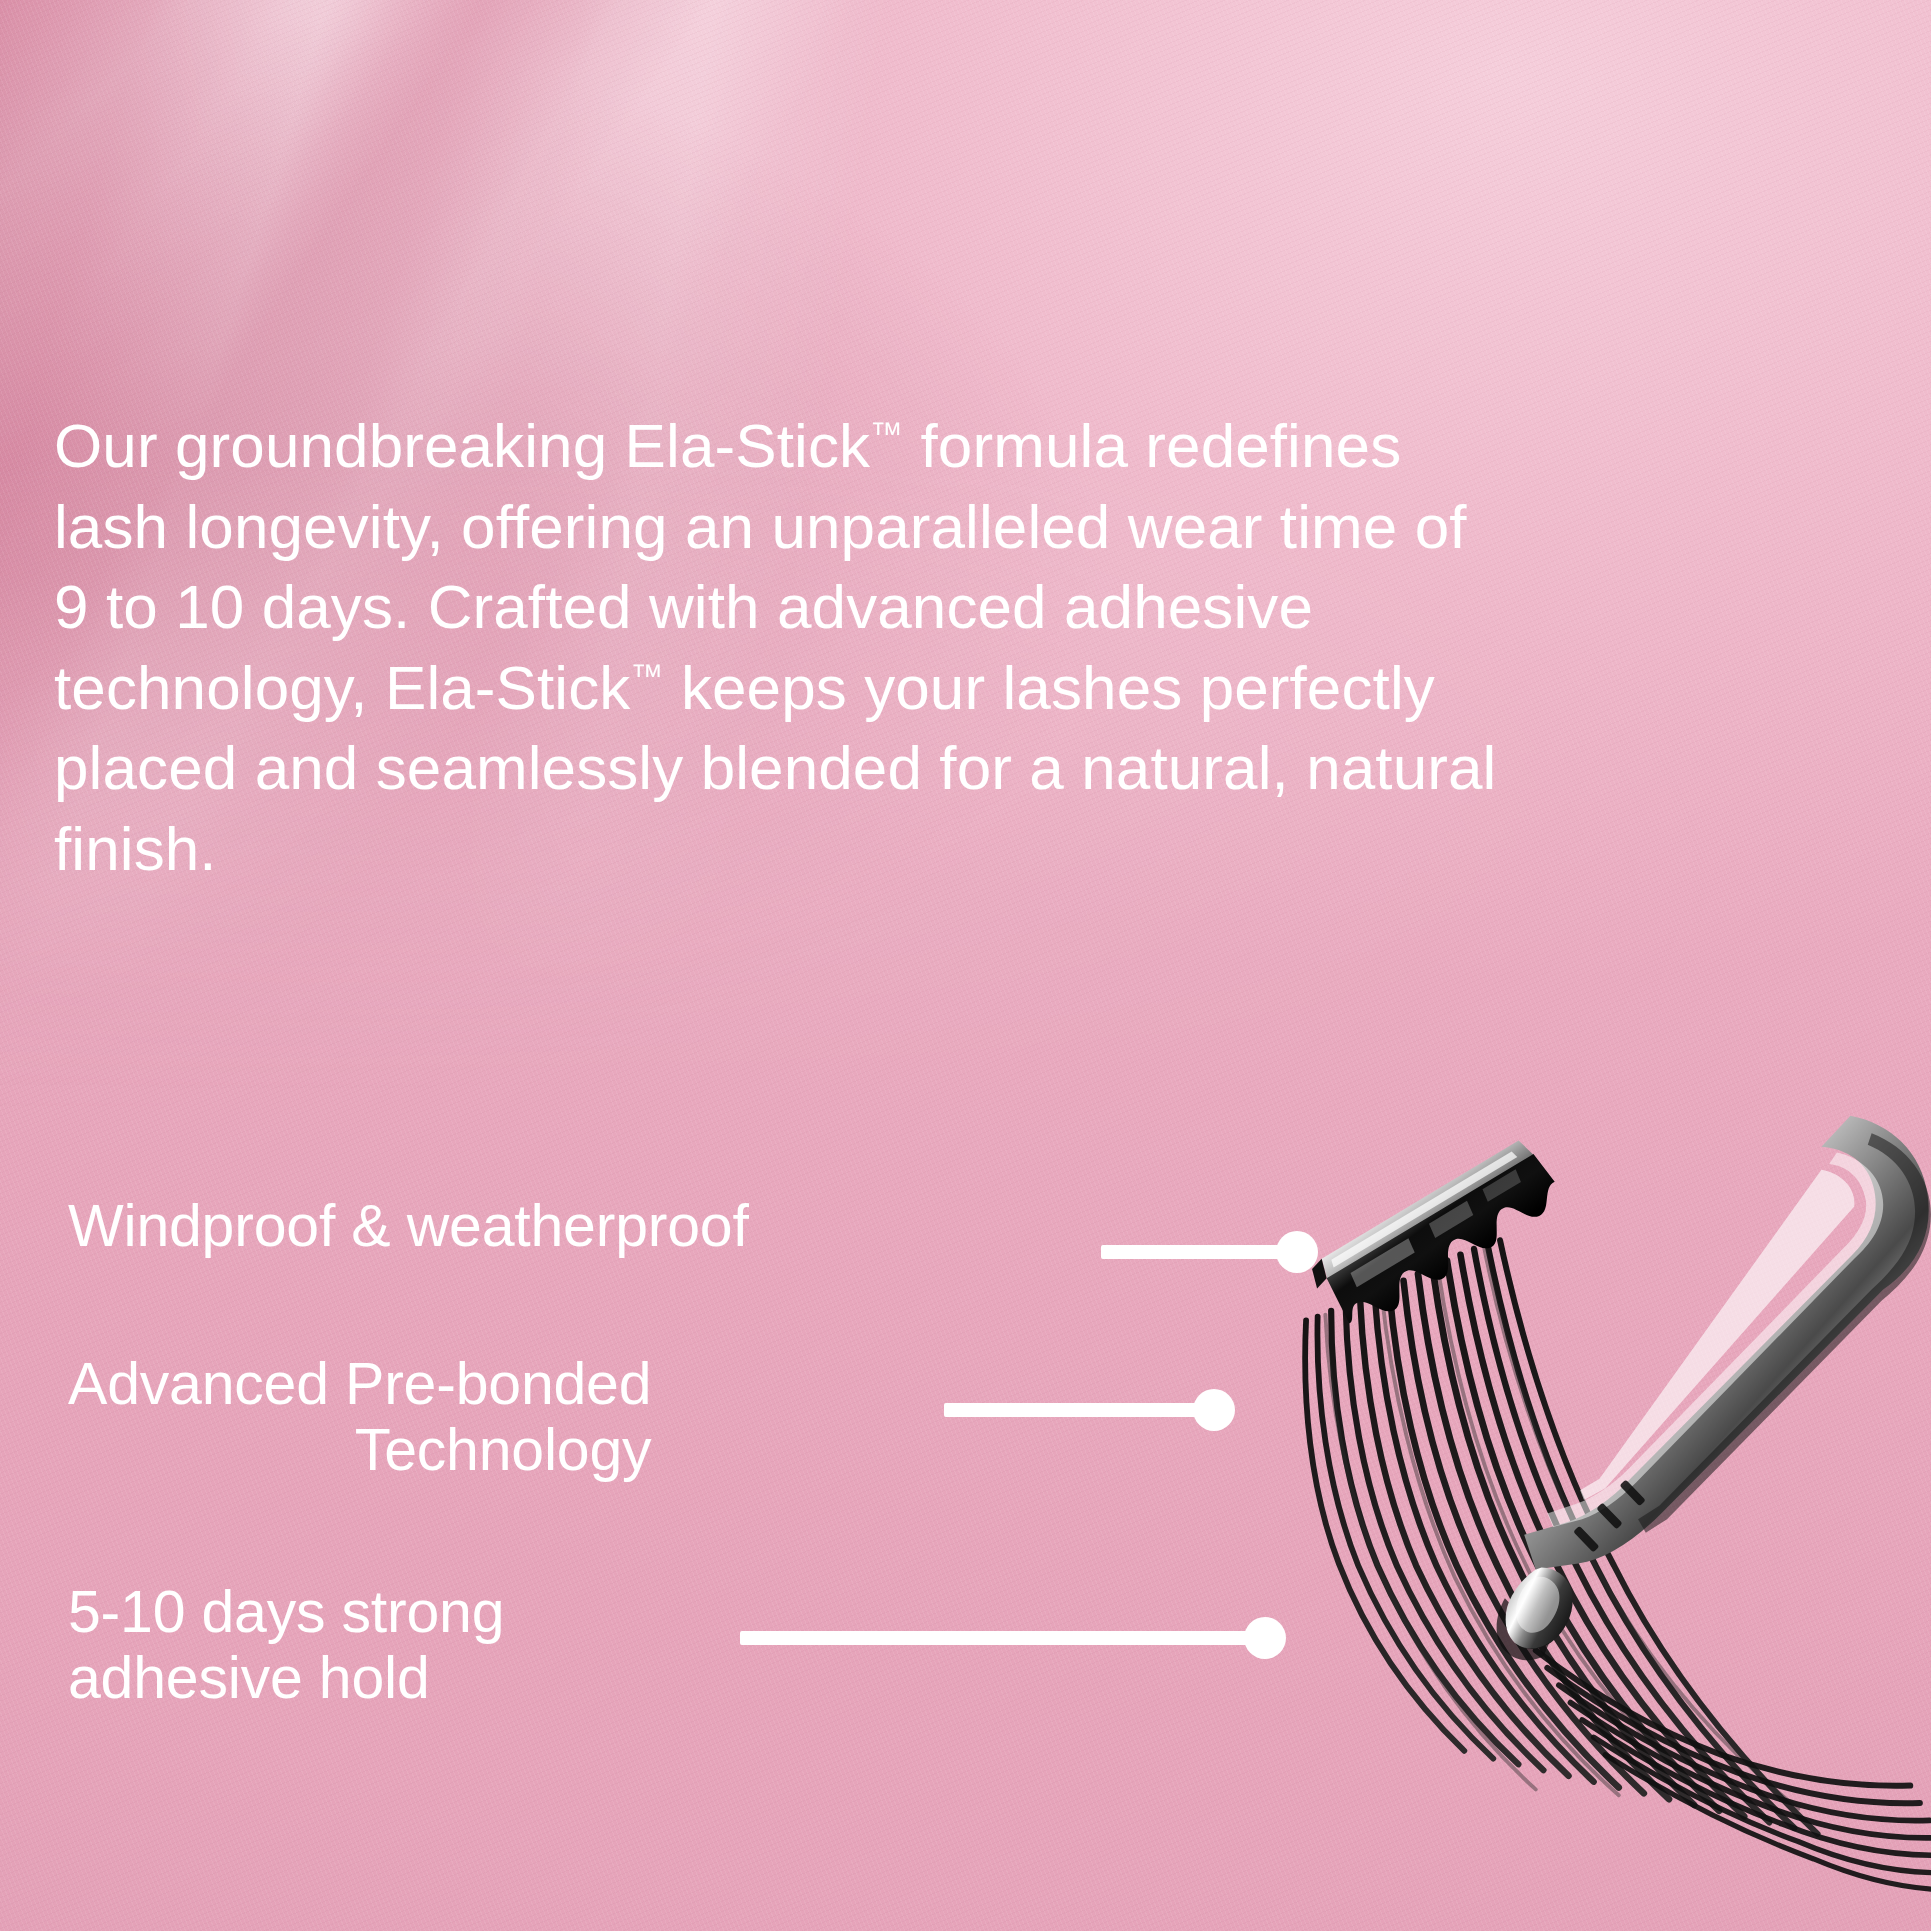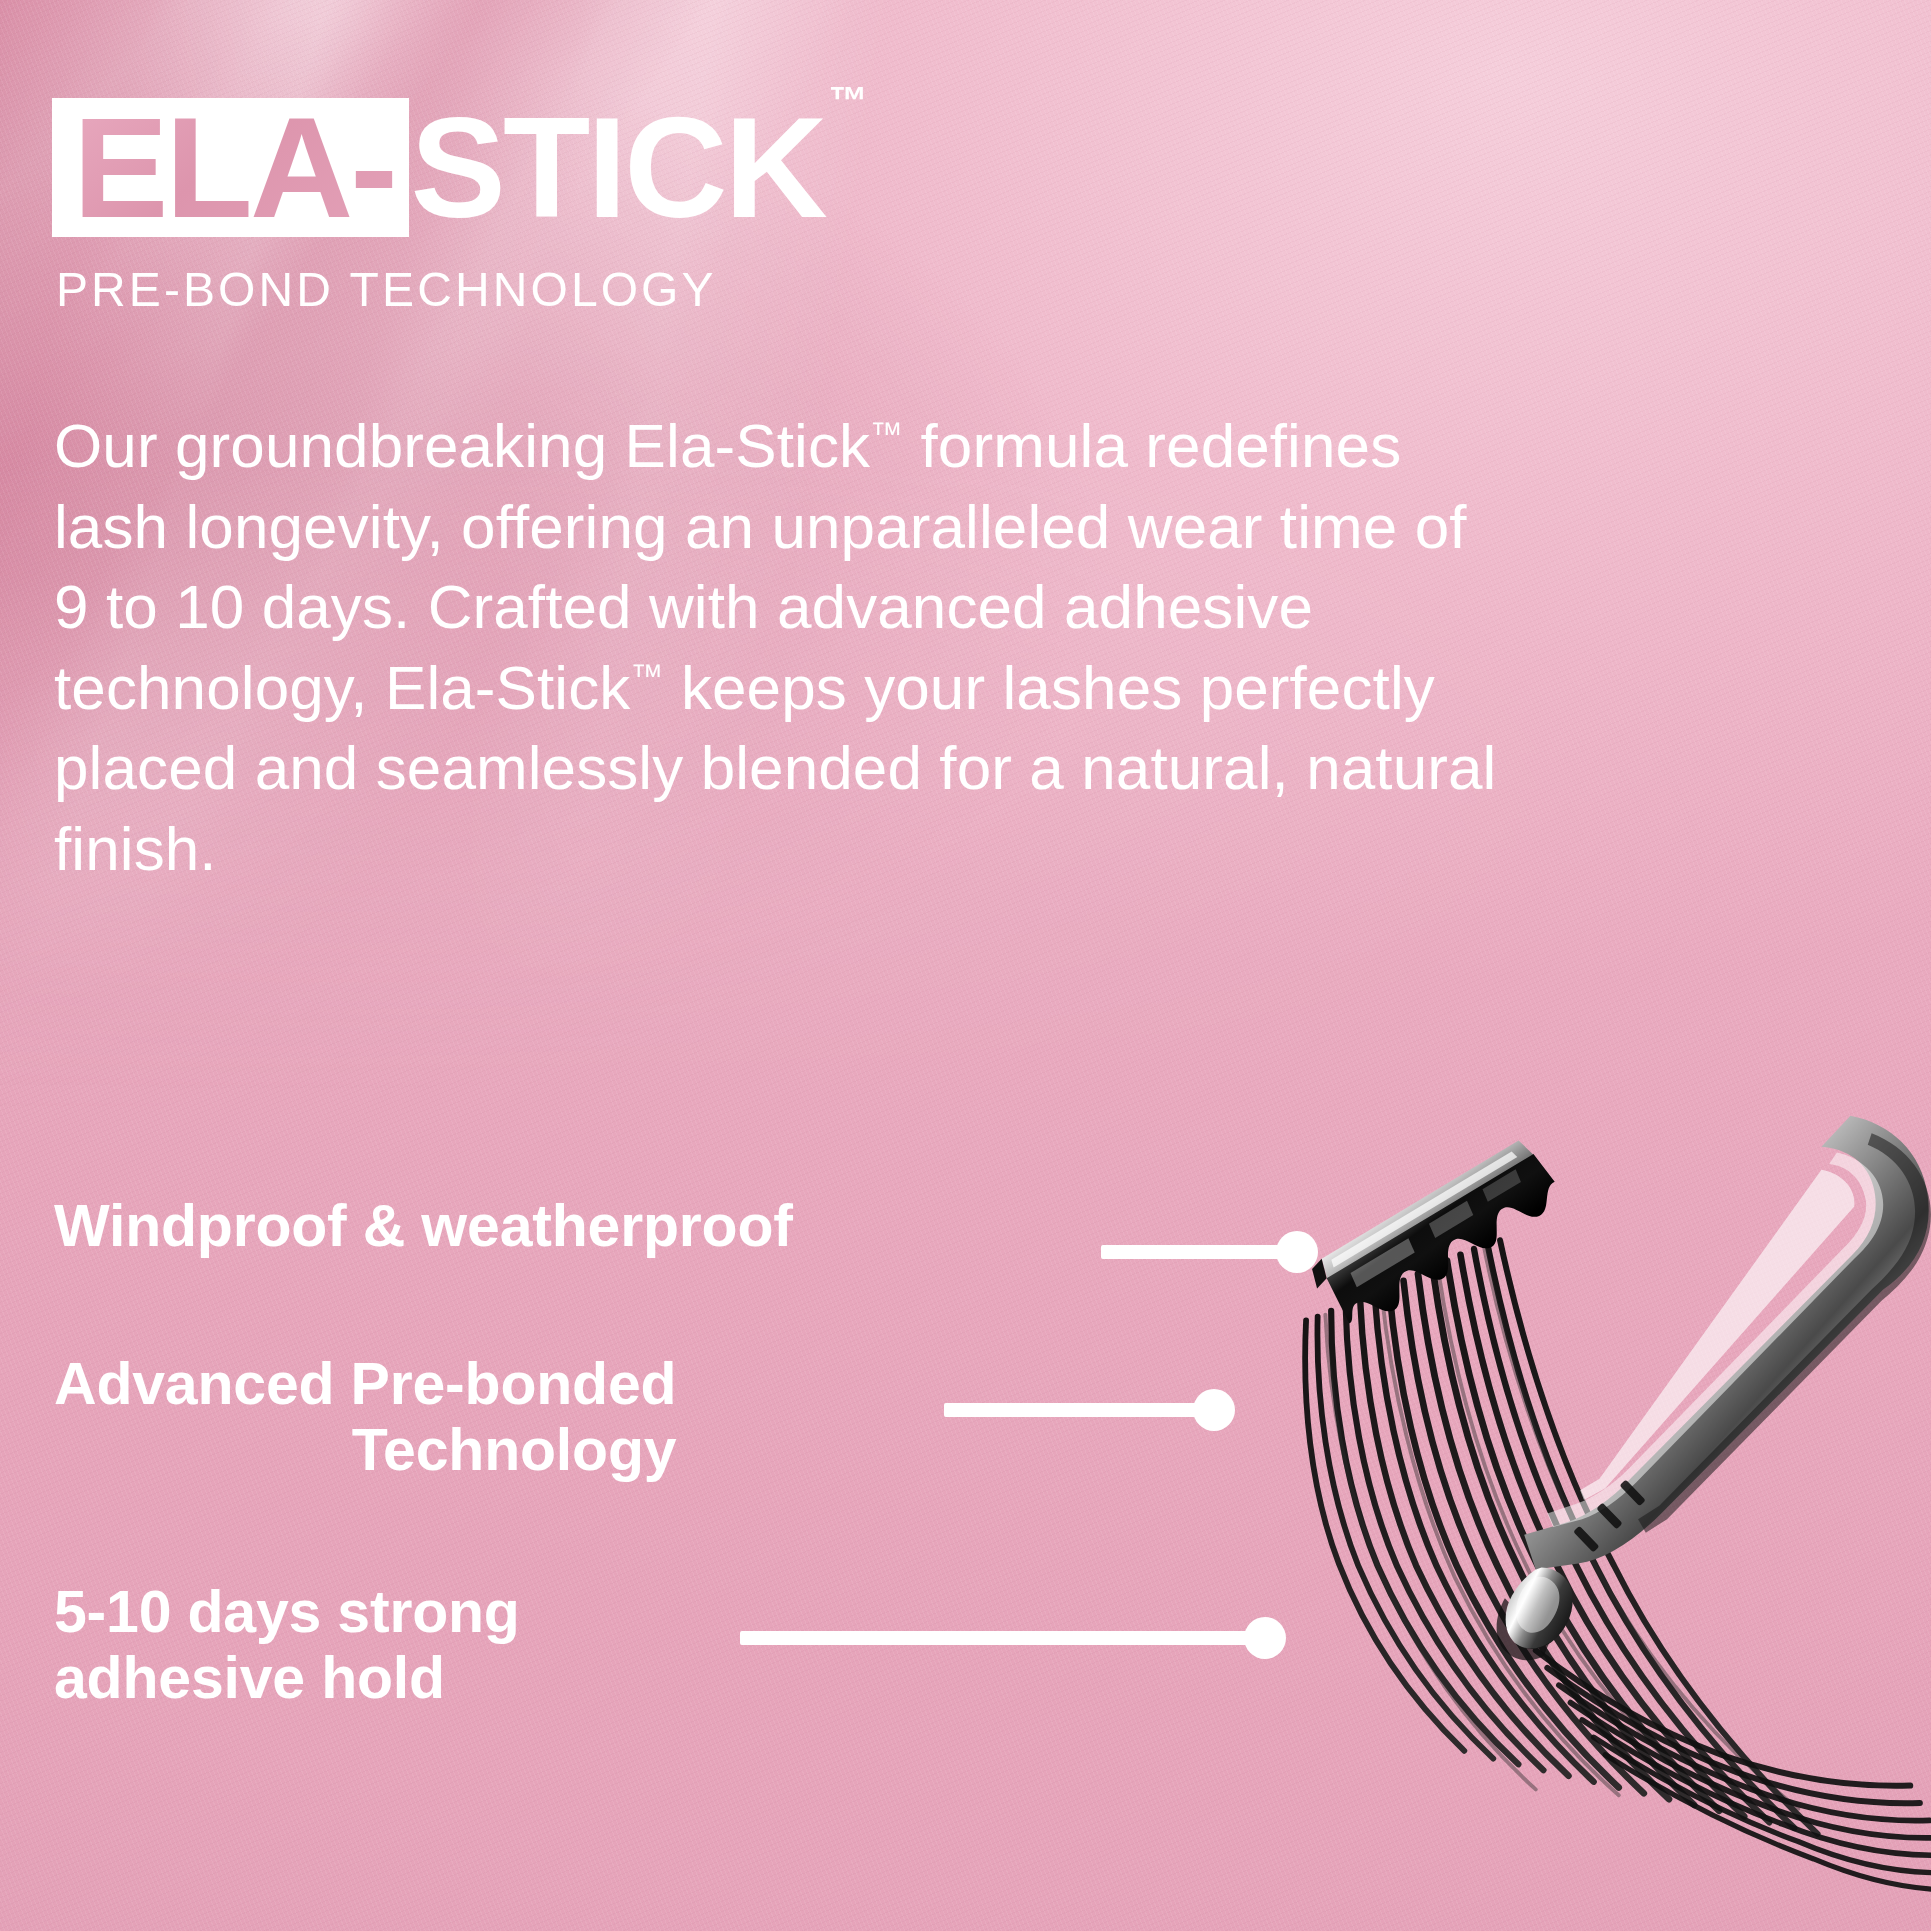--- a/index.html
+++ b/index.html
@@ -92,22 +92,22 @@
     position:absolute;left:54px;top:406px;width:1448px;
     font-size:62px;font-weight:300;line-height:1.30;color:#fff;
     letter-spacing:0.1px;
   }
   .para .tm{font-size:33px;vertical-align:super;line-height:0;}
 
   
   .features{position:absolute;left:0;top:1193px;width:1931px;}
   .frow{position:relative;height:auto;}
   .frow .ftext{
-    position:absolute;left:54px;
-    font-size:59px;font-weight:700;line-height:1.12;color:#fff;
+    position:absolute;left:68px;
+    font-size:59px;font-weight:400;line-height:1.12;color:#fff;
     letter-spacing:-0.2px;white-space:pre-line;
   }
   .conn{position:absolute;height:13.5px;background:#fff;border-radius:1.9px;}
   .dot{position:absolute;width:42px;height:42px;border-radius:50%;background:#fff;}
 
   
   .art{position:absolute;left:1246px;top:1110px;width:705px;height:830px;}
   .art svg{display:block;width:100%;height:100%;overflow:visible;}
 </style>
 </head>
@@ -116,29 +116,20 @@
 <div id="stage">
 
   <div class="bg-base"></div>
   <div class="bg-sheen"></div>
   <div class="bg-fold"></div>
   <div class="bg-weave"></div>
   <div class="bg-vig"></div>
 
   <div class="content">
 
-    <div class="logo-wrap">
-      <div class="logo-line">
-        <span class="logo-box">
-          <span class="kn">ELA-</span>
-        </span>
-        <span class="logo-rest"><span>STICK</span><span class="logo-tm">™</span></span>
-      </div>
-      <div class="logo-sub">PRE-BOND TECHNOLOGY</div>
-    </div>
 
     <div class="para"><span>Our groundbreaking Ela-Stick</span><span class="tm">™</span><span> formula redefines lash longevity, offering an unparalleled wear time of 9 to 10 days. Crafted with advanced adhesive technology, Ela-Stick</span><span class="tm">™</span><span> keeps your lashes perfectly placed and seamlessly blended for a natural, natural finish.</span></div>
 
     <div class="features">
 
       <div class="frow">
         <div class="ftext" style="top:0;">Windproof &amp; weatherproof</div>
         <div class="conn" style="left:1101px;top:52px;width:183px;"></div>
         <div class="dot" style="left:1276px;top:38px;"></div>
       </div>

